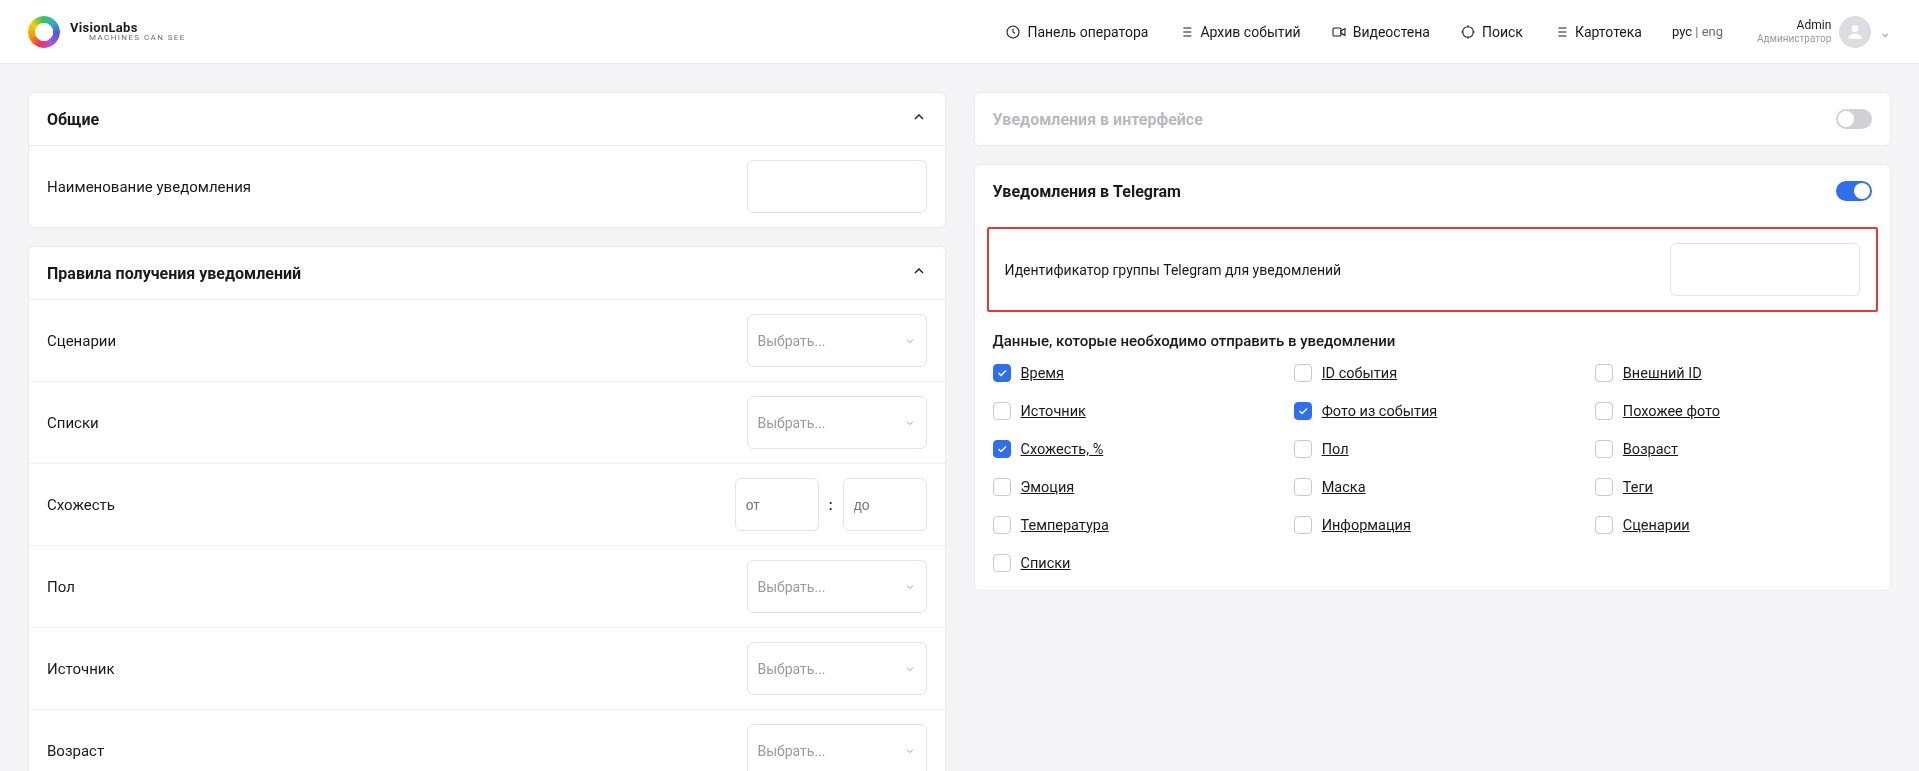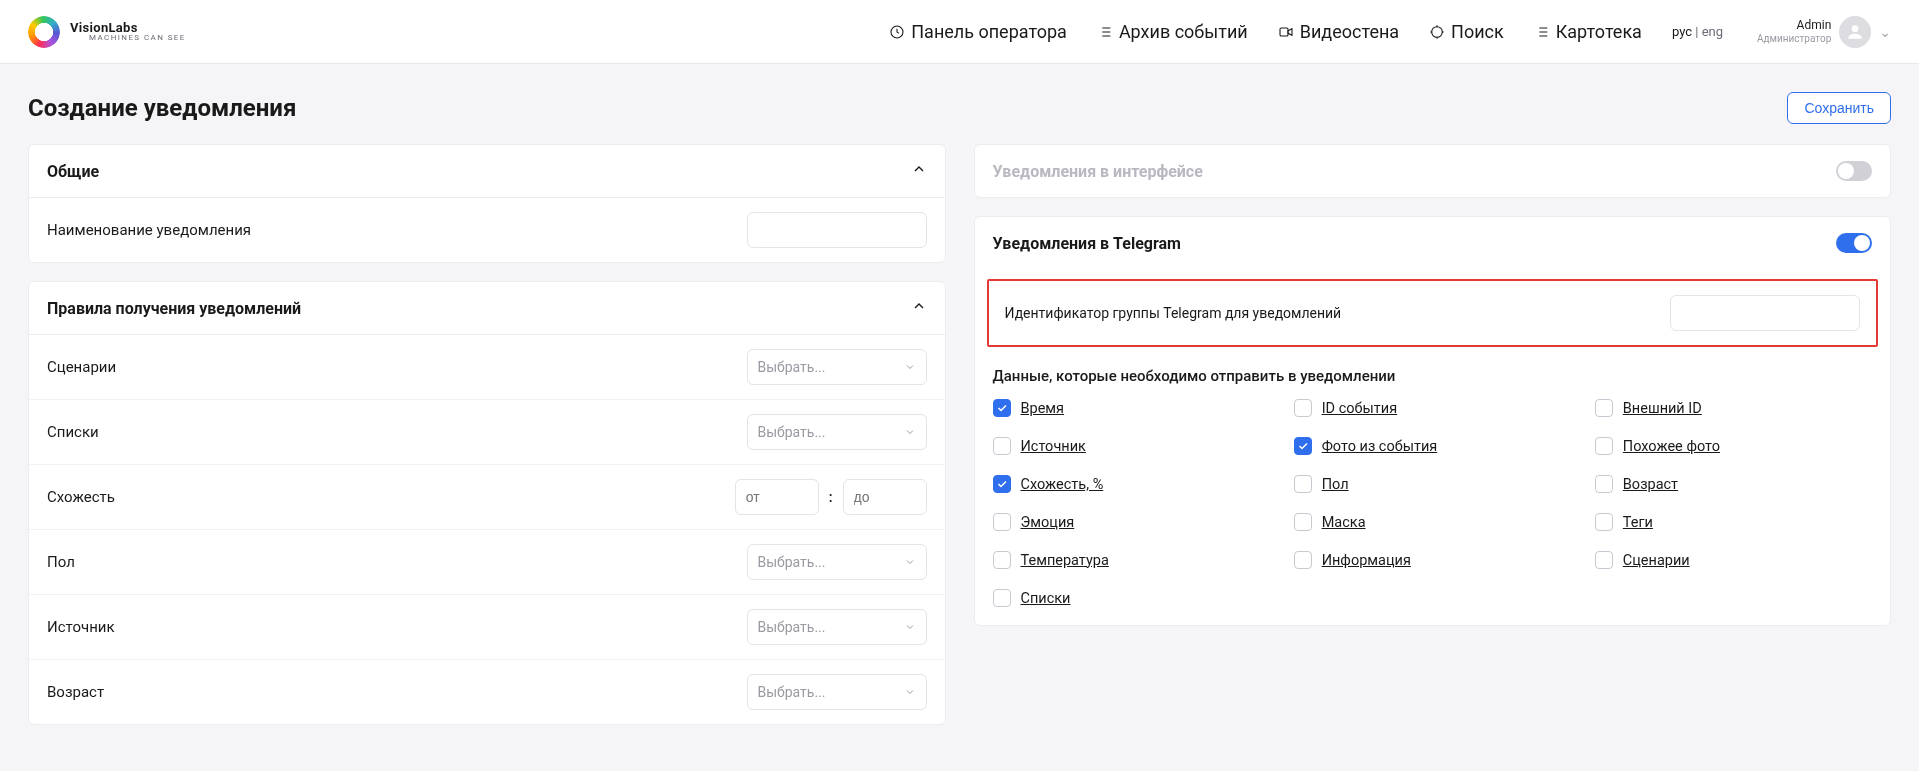--- a/index.html
+++ b/index.html
@@ -23,21 +23,21 @@
     width: 32px; height: 32px; border-radius: 50%;
     background: conic-gradient(from 200deg, #ff2d55, #ff9500, #ffcc00, #34c759, #30b0c7, #5856d6, #af52de, #ff2d55);
     -webkit-mask: radial-gradient(circle at center, transparent 40%, #000 41%);
             mask: radial-gradient(circle at center, transparent 40%, #000 41%);
   }
   .logo-text { line-height: 1; }
   .logo-title { font-weight: 700; font-size: 13px; letter-spacing: .3px; }
   .logo-sub { font-size: 8px; letter-spacing: 1.4px; color: #6b6b75; margin-left: 19px; }
 
   .nav { margin-left: auto; display:flex; align-items:center; gap:30px; }
-  .nav-item { display:flex; align-items:center; gap:6px; color:#1a1a1a; cursor:pointer; font-size:18px; }
+  .nav-item { display:flex; align-items:center; gap:6px; color:#1a1a1a; cursor:pointer; font-size:14px; }
   .nav-item svg { width:16px; height:16px; stroke:#1a1a1a; fill:none; stroke-width:1.6; }
   .lang { color:#6b6b75; font-size: 13px; cursor:pointer; }
   .lang .active { color:#1a1a1a; }
   .userbox { display:flex; align-items:center; gap:8px; margin-left:4px; }
   .userbox .names { text-align:right; line-height:1.15; }
   .userbox .u1 { font-size:12px; color:#1a1a1a; }
   .userbox .u2 { font-size:10px; color:#9a9aa3; }
   .avatar { width:32px; height:32px; border-radius:50%; background:#dcdce1; display:flex; align-items:center; justify-content:center; }
   .avatar svg { width:20px; height:20px; fill:#fff; }
   .chev { color:#aaa; }
@@ -59,21 +59,21 @@
   .card-head.disabled { color:#b8b8c0; }
   .card-body { border-top:1px solid #ececf0; }
   .row {
     display:flex; align-items:center; justify-content:space-between;
     padding: 14px 18px; border-top:1px solid #f1f1f4;
   }
   .row:first-child { border-top:none; }
   .row-label { font-size:15px; color:#1a1a1a; }
   .select, .txt {
     border:1px solid #e3e3e9; border-radius:6px; background:#fff;
-    height:36px; padding:0 10px; font-size:14px; color:#1a1a1a;
+    height:53px; padding:0 10px; font-size:14px; color:#1a1a1a;
     display:flex; align-items:center;
   }
   .select { width:180px; justify-content:space-between; cursor:pointer; color:#9a9aa3; }
   .select svg { width:12px; height:12px; stroke:#9a9aa3; fill:none; stroke-width:2; }
   .txt { width:180px; }
   .range { display:flex; align-items:center; gap:10px; }
   .range .txt { width:84px; color:#4d7c0f; }
   .colon { color:#1a1a1a; font-weight:600; }
 
   .collapser svg { width:16px; height:16px; stroke:#1a1a1a; fill:none; stroke-width:2; }
@@ -160,24 +160,20 @@
         <svg viewBox="0 0 24 24">
             <path d="M12 12a4 4 0 100-8 4 4 0 000 8zm0 2c-4 0-8 2-8 5v1h16v-1c0-3-4-5-8-5z"></path>
           </svg>
       </div>
       <span class="chev">⌄</span>
     </div>
   </div>
 </div>
 
 <div class="page">
-  <div class="page-top">
-    <div class="page-title">Создание уведомления</div>
-    <button class="save-btn">Сохранить</button>
-  </div>
 
   <div class="columns">
 
     <div>
 
       <div class="card">
         <div class="card-head">
           <span>Общие</span>
           <span class="collapser"><svg viewBox="0 0 24 24">
                 <path d="M6 15l6-6 6 6"></path>

